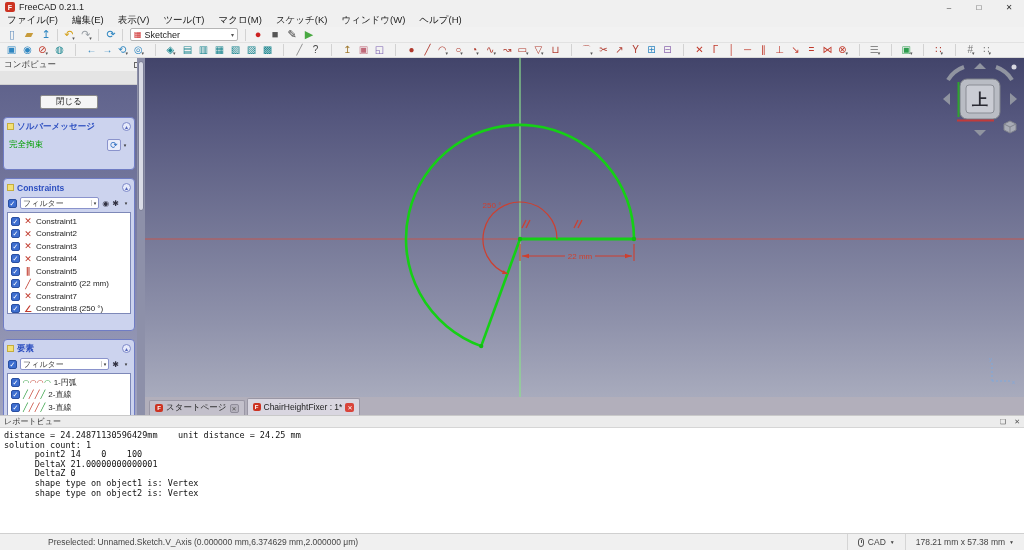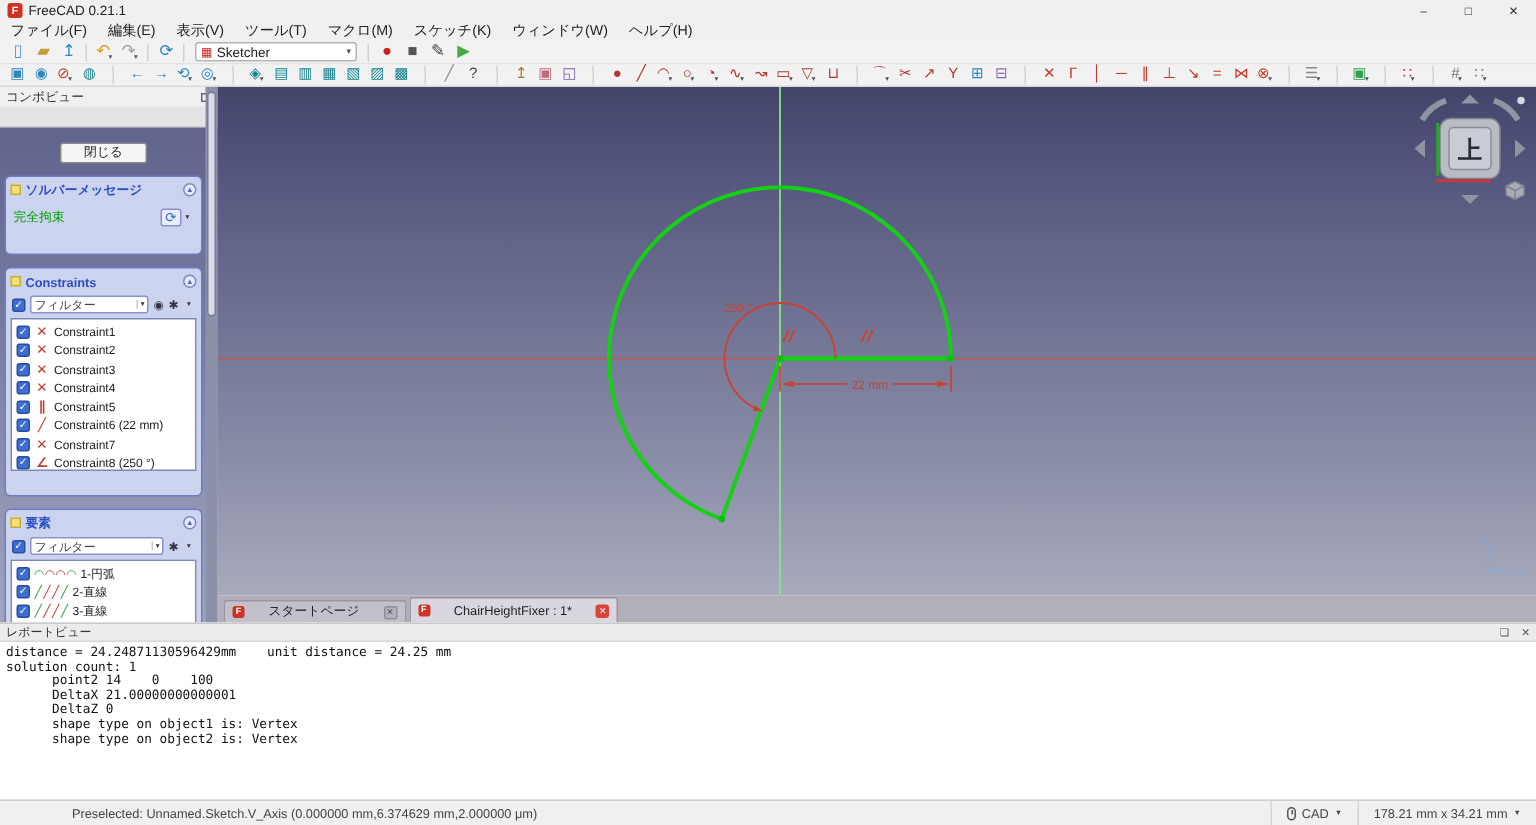--- a/index.html
+++ b/index.html
@@ -90,21 +90,21 @@
   
   #viewport{position:absolute;left:145px;top:0;width:879px;height:339px;
             background:linear-gradient(180deg,#42446a 0%,#55577e 18%,#8f92ab 78%,#a8abbd 100%);}
   #sketch-svg{position:absolute;left:0;top:0;}
   #navcube{position:absolute;right:4px;top:2px;width:80px;height:80px;}
   #axis-mini{position:absolute;right:8px;bottom:10px;width:30px;height:32px;}
   
   #mdi-bar{position:absolute;left:145px;top:339px;width:879px;height:18px;background:#b2afbb;
            display:flex;align-items:flex-end;padding-left:4px;gap:2px;}
   .mdi-tab{height:15px;display:flex;align-items:center;font-size:8.5px;color:#222;padding:0 5px;
-           background:#c3c0cb;border:1px solid #9a97a5;border-bottom:none;border-radius:2px 2px 0 0;gap:16px;}
+           background:#c3c0cb;border:1px solid #9a97a5;border-bottom:none;border-radius:2px 2px 0 0;gap:3px;}
   .mdi-tab.active{background:#d9d6e0;height:17px;}
   .mdi-logo{width:8px;height:8px;background:#cc3322;border-radius:2px;color:#fff;font-size:6px;
             font-weight:bold;display:flex;align-items:center;justify-content:center;flex:none;}
   .mdi-close{width:9px;height:9px;border-radius:2px;font-size:6px;display:flex;align-items:center;
              justify-content:center;flex:none;}
   .mdi-close.gray{background:#b5b2bd;border:1px solid #8f8c99;color:#555;}
   .mdi-close.red{background:#d9443a;color:#fff;}
   
   #report{position:absolute;left:0;top:415px;width:1024px;height:118px;background:#fff;
           border-top:1px solid #c9c9c9;}
@@ -678,19 +678,19 @@
 
   <div id="statusbar">
     <span id="status-left">Preselected: Unnamed.Sketch.V_Axis (0.000000 mm,6.374629 mm,2.000000 μm)</span>
     <span id="status-right">
       <span class="status-seg">
         <span class="mouse-ic"></span>
         <span>CAD</span>
         <span class="ddg">▼</span>
       </span>
       <span class="status-seg">
-        <span>178.21 mm x 34.21 mm</span>
+        <span>178.21 mm x 57.38 mm</span>
         <span class="ddg">▼</span>
       </span>
     </span>
   </div>
 
 </div>
 
 </body></html>

